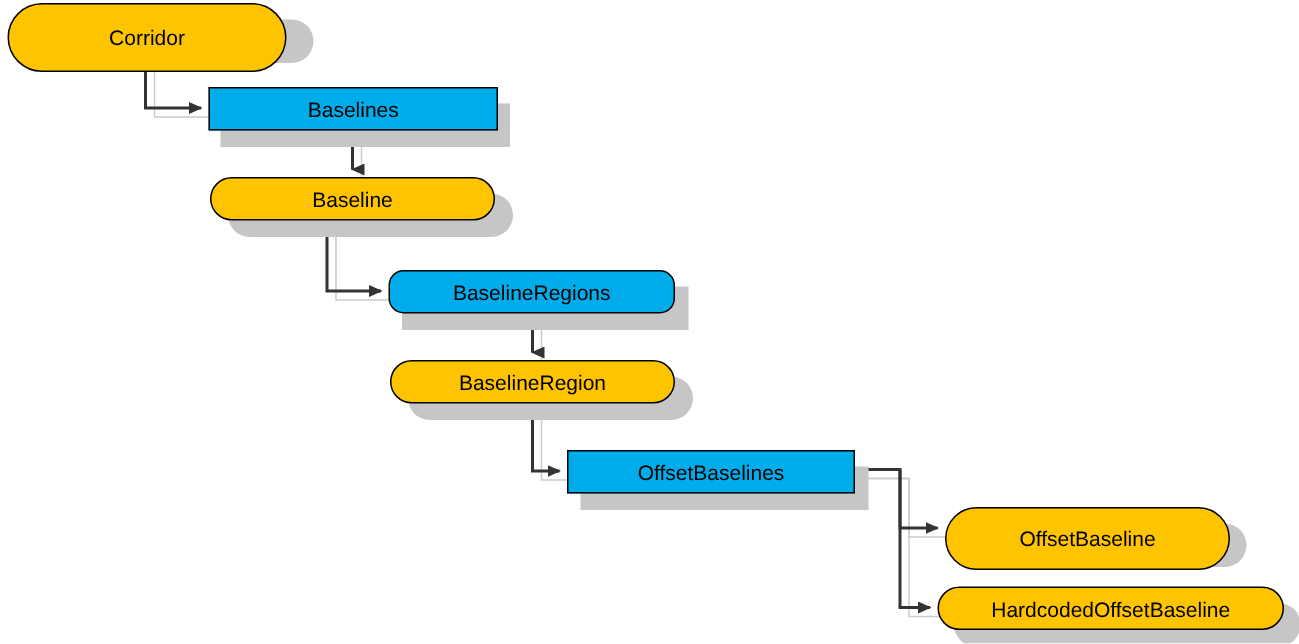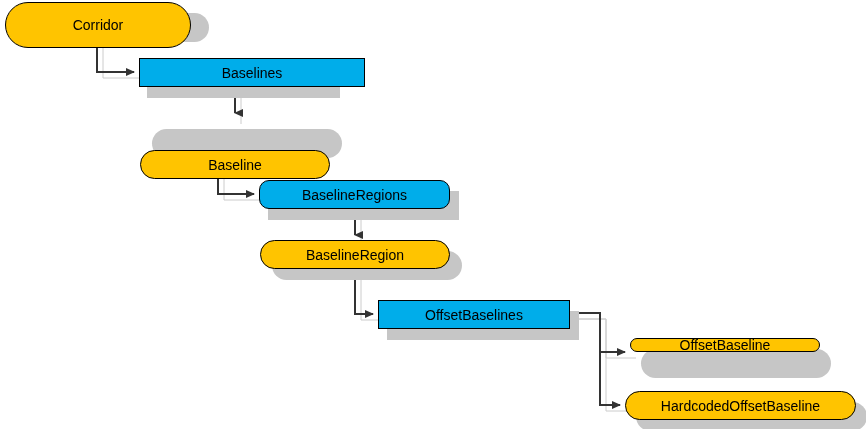--- a/index.html
+++ b/index.html
@@ -103,41 +103,41 @@
   <div class="node-shadow sh-collection" style="left:268px; top:191px; width:191px; height:29px;"></div>
   <div class="node-shadow sh-class" style="left:272px; top:251px; width:190px; height:29px;"></div>
   <div class="node-shadow sh-collection" style="left:387px; top:311px; width:192px; height:29px;"></div>
   <div class="node-shadow sh-class" style="left:641px; top:349px; width:190px; height:29px;"></div>
   <div class="node-shadow sh-class" style="left:636px; top:402px; width:231px; height:29px;"></div>
 
   <div class="node node-class" style="left:5px; top:2px; width:186px; height:46px;">
     <span class="node-label">Corridor</span>
   </div>
 
-  <div class="node node-collection" style="left:139px; top:58px; width:226px; height:29px;">
+  <div class="node node-collection" style="left:139px; top:58px; width:193px; height:29px;">
     <span class="node-label">Baselines</span>
   </div>
 
-  <div class="node node-class" style="left:140px; top:118px; width:190px; height:29px;margin-top:32px;">
+  <div class="node node-class" style="left:140px; top:118px; width:190px; height:29px;">
     <span class="node-label">Baseline</span>
   </div>
 
   <div class="node node-collection" style="left:259px; top:180px; width:191px; height:29px;border-radius:10px;">
     <span class="node-label">BaselineRegions</span>
   </div>
 
   <div class="node node-collection" style="left:378px; top:300px; width:192px; height:29px;">
     <span class="node-label">OffsetBaselines</span>
   </div>
 
   <div class="node node-class" style="left:260px; top:240px; width:190px; height:29px;">
     <span class="node-label">BaselineRegion</span>
   </div>
 
-  <div class="node node-class" style="left:630px; top:338px; width:190px; height:14px;">
+  <div class="node node-class" style="left:630px; top:338px; width:190px; height:42px;">
     <span class="node-label">OffsetBaseline</span>
   </div>
 
   <div class="node node-class" style="left:625px; top:391px; width:231px; height:29px;">
     <span class="node-label">HardcodedOffsetBaseline</span>
   </div>
 
 </div>
 
 </body></html>

